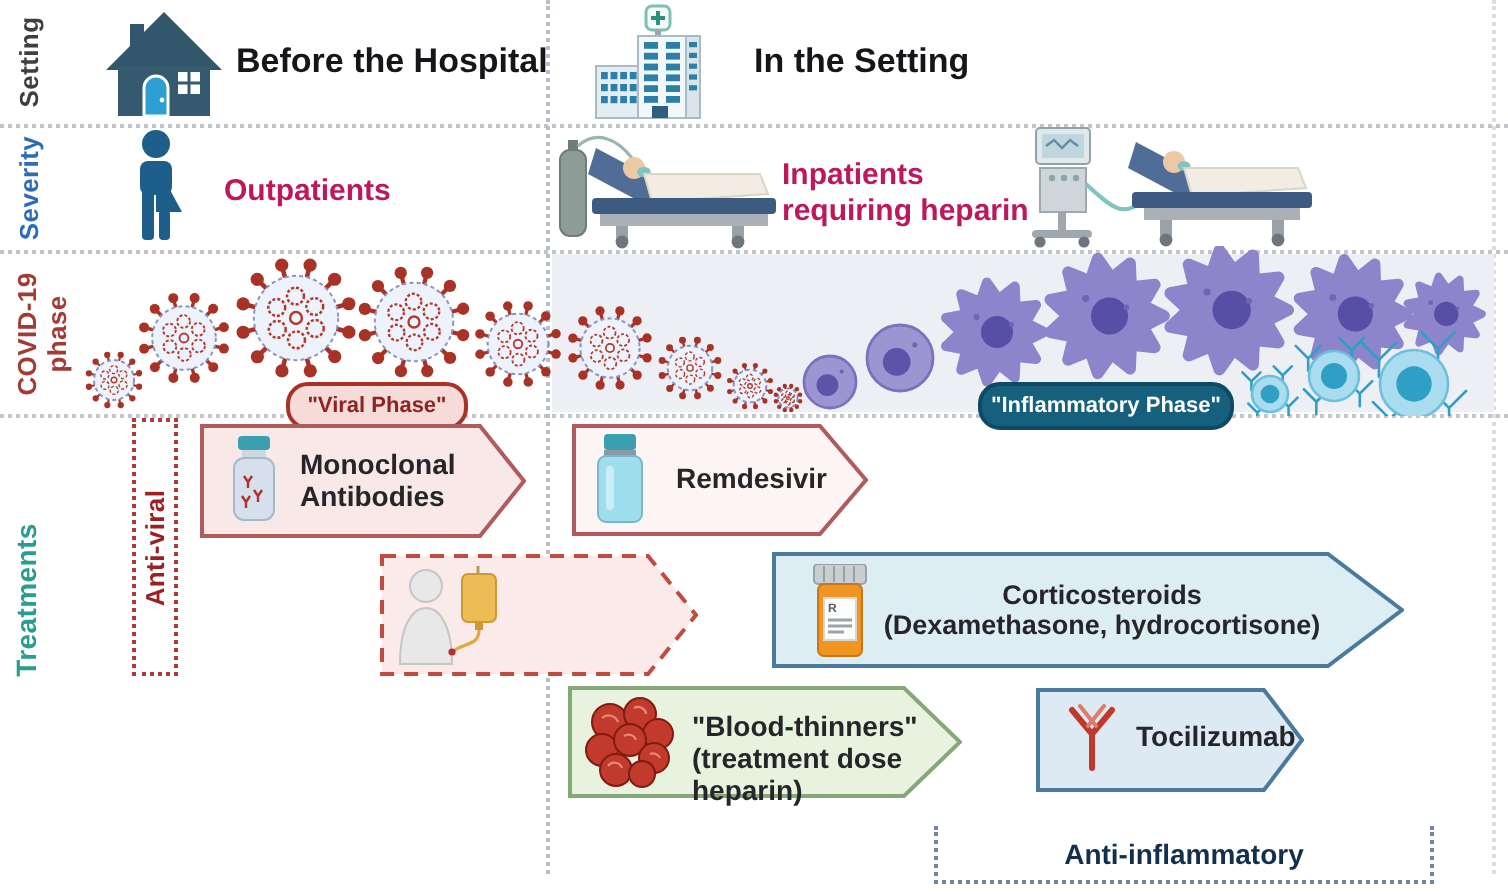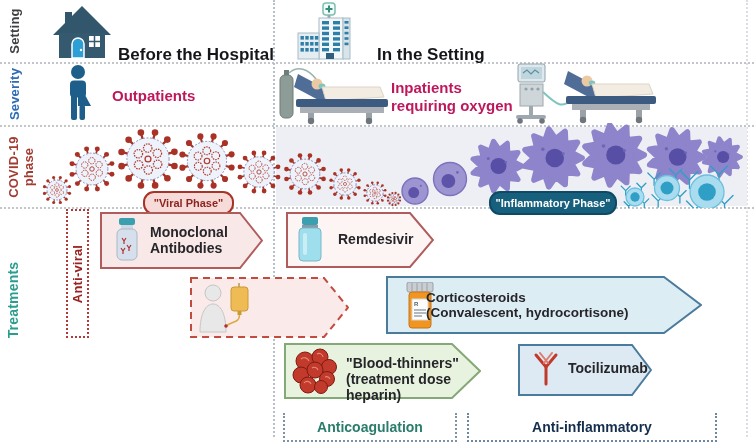--- a/index.html
+++ b/index.html
@@ -3,21 +3,21 @@
 <meta charset="utf-8">
 <style>
   html,body{margin:0;padding:0;background:#fff;}
   #stage{position:relative;width:754px;height:447px;background:#ffffff;overflow:hidden;
          font-family:"Liberation Sans",sans-serif;}
   .hline{position:absolute;left:0;width:754px;border-top:2px dotted #a9aeb6;opacity:.7;}
   .vline{position:absolute;border-left:2px dotted #b7bfc9;}
   .rot{position:absolute;display:flex;align-items:center;justify-content:center;
        transform:rotate(-90deg);font-weight:700;white-space:nowrap;}
   .rowlabel{font-size:13px;letter-spacing:.2px;}
-  .hdr{position:absolute;font-size:17px;font-weight:700;color:#15161a;margin-top:24px;}
+  .hdr{position:absolute;font-size:17px;font-weight:700;color:#15161a;}
   .sev{position:absolute;font-size:15px;font-weight:700;color:#be185d;line-height:1.22;}
   .badge{position:absolute;display:flex;align-items:center;justify-content:center;
          border-radius:11px;font-weight:700;font-size:11px;white-space:nowrap;}
   .tbox{position:absolute;}
   .tbox .arrow{position:absolute;left:0;top:0;}
   .ticon{position:absolute;}
   .ttext{position:absolute;font-weight:700;color:#26262a;font-size:14px;line-height:1.13;}
   .bracket{position:absolute;border-left:2px dotted #7d93a8;border-right:2px dotted #7d93a8;
            border-bottom:2px dotted #7d93a8;display:flex;align-items:center;justify-content:center;
            font-weight:700;font-size:14px;}
@@ -134,21 +134,21 @@
     <polygon points="46,26 104,26 108,36 50,40" fill="#f2ece2" stroke="#ddd4c4" stroke-width="1"></polygon>
     <rect x="20" y="38" width="92" height="8" rx="2" fill="#3d5a80"></rect>
     <rect x="24" y="46" width="84" height="6" fill="#aab0b5"></rect>
     <rect x="32" y="52" width="6" height="8" fill="#9aa1a7"></rect>
     <rect x="90" y="52" width="6" height="8" fill="#9aa1a7"></rect>
     <circle cx="35" cy="60" r="3.2" fill="#6e757c"></circle>
     <circle cx="93" cy="60" r="3.2" fill="#6e757c"></circle>
   </svg>
   <div class="sev" style="left:391px;top:79px">
     <span>Inpatients</span><br>
-    <span>requiring oxygen</span>
+    <span>requiring heparin</span>
   </div>
 
   <svg style="position:absolute;left:508px;top:60px" width="152" height="64" viewBox="0 0 152 64">
     <rect x="10" y="4" width="27" height="18" rx="2" fill="#dfe8ec" stroke="#8fa3ad"></rect>
     <rect x="13" y="7" width="21" height="12" fill="#bfd6de"></rect>
     <path d="M15,13 l4,-3 l4,4 l4,-4 l4,3" stroke="#5f8fa0" stroke-width="1.2" fill="none"></path>
     <rect x="12" y="24" width="23" height="22" fill="#cfd6da" stroke="#9fa8ae"></rect>
     <circle cx="18" cy="29" r="1.6" fill="#8fa3ad"></circle>
       <circle cx="24" cy="29" r="1.6" fill="#8fa3ad"></circle>
       <circle cx="30" cy="29" r="1.6" fill="#8fa3ad"></circle>
@@ -598,23 +598,23 @@
       <polygon points="1,1 278,1 315,29 278,57 1,57" fill="#ddedf4" stroke="#4a7b9d" stroke-width="2"></polygon>
     </svg>
     <svg class="ticon" style="left:16px;top:6px" width="36" height="47" viewBox="0 0 36 47">
       <rect x="5" y="0" width="26" height="10" rx="2" fill="#c9ced3" stroke="#9aa0a6"></rect>
       <path d="M10,1 v8 M15,1 v8 M20,1 v8 M25,1 v8" stroke="#9aa0a6" stroke-width="1"></path>
       <rect x="7" y="10" width="22" height="36" rx="3" fill="#f09422" stroke="#c87718"></rect>
       <rect x="10" y="17" width="16" height="21" fill="#fdfdfb" stroke="#d8d8d2"></rect>
       <text x="12" y="24" font-size="6" font-weight="bold" fill="#55606a" font-family="Liberation Sans, sans-serif">R</text>
       <path d="M12,28 h12 M12,31 h12 M12,34 h8" stroke="#9aa4ac" stroke-width="1.4"></path>
     </svg>
-    <div class="ttext" style="left:40px;top:14px;width:250px;text-align:left;font-size:13.5px">
+    <div class="ttext" style="left:40px;top:14px;width:250px;text-align:center;font-size:13.5px">
       <span>Corticosteroids</span><br>
-      <span>(Convalescent, hydrocortisone)</span>
+      <span>(Dexamethasone, hydrocortisone)</span>
     </div>
   </div>
 
   <div class="tbox" style="left:284px;top:343px;width:197px;height:56px">
     <svg class="arrow" width="197" height="56" viewBox="0 0 197 56">
       <polygon points="1,1 168,1 196,28 168,55 1,55" fill="#e7f3de" stroke="#85a878" stroke-width="2"></polygon>
     </svg>
     <svg class="ticon" style="left:8px;top:5px" width="46" height="46" viewBox="0 0 46 46">
       <g fill="#c13a2c" stroke="#801b12" stroke-width="1">
         <circle cx="13" cy="13" r="9"></circle>
@@ -650,20 +650,17 @@
         <path d="M15,15 V32"></path>
       </g>
       <g stroke="#e07a6a" stroke-width="2" stroke-linecap="round" fill="none">
         <path d="M9,1 L17,11"></path>
           <path d="M21,1 L13,11"></path>
       </g>
     </svg>
     <div class="ttext" style="left:50px;top:17px">Tocilizumab</div>
   </div>
 
-  <div class="bracket" style="left:283px;top:413px;width:170px;height:27px;color:#2a7d6c">
-    <span>Anticoagulation</span>
-  </div>
   <div class="bracket" style="left:467px;top:413px;width:246px;height:27px;color:#142f4e;border-color:#6e87a0">
     <span>Anti-inflammatory</span>
   </div>
 
 </div>
 
 </body></html>

